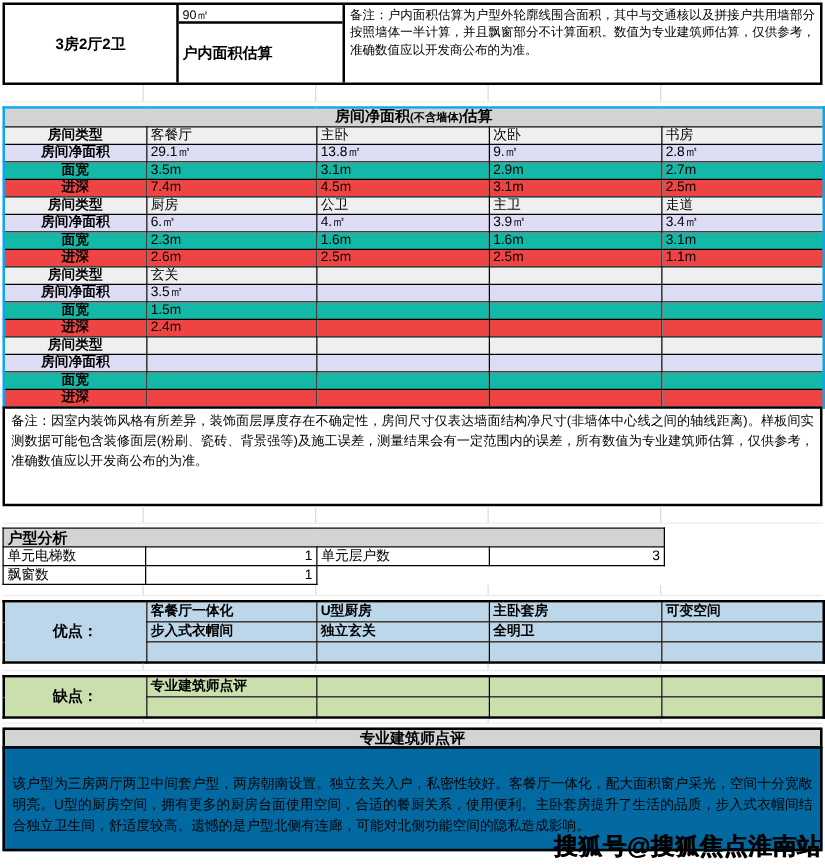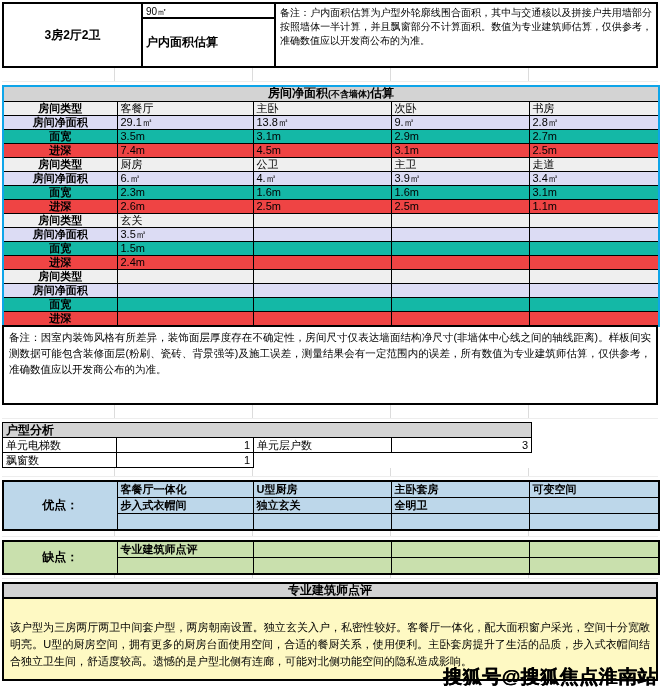--- a/index.html
+++ b/index.html
@@ -46,21 +46,21 @@
   
   .prostbl,.constbl{width:656px;border:2px solid #000;font-size:11px;}
   .prostbl td,.constbl td{border:1px solid #000;height:15px;line-height:15px;padding:0 3px;overflow:hidden;white-space:nowrap;font-weight:bold;}
   .prostbl td{background:#bdd7ea;}
   .constbl td{background:#c9e0ad;}
   .plbl{text-align:center;font-size:12px;}
   
   .rvhdr{border:2px solid #000;background:#d3d3d3;text-align:center;font-weight:bold;font-size:12px;height:17px;line-height:13px;box-sizing:border-box;}
   .rvbox{
     margin-top:-2px;height:84px;box-sizing:border-box;border:2px solid #000;
-    font-size:11px;line-height:1.55;padding:20px 6px 2px;text-align:justify;background:#fef9c3;
+    font-size:11px;line-height:1.55;padding:20px 6px 2px;text-align:justify;background:#0369a1;
   }
   
   .wm{
     position:absolute;right:3px;bottom:2px;font-size:19px;font-weight:bold;color:#000000;
     letter-spacing:0.5px;text-shadow:0.6px 0 #000;
   }
 </style>
 </head>
 <body>
 

